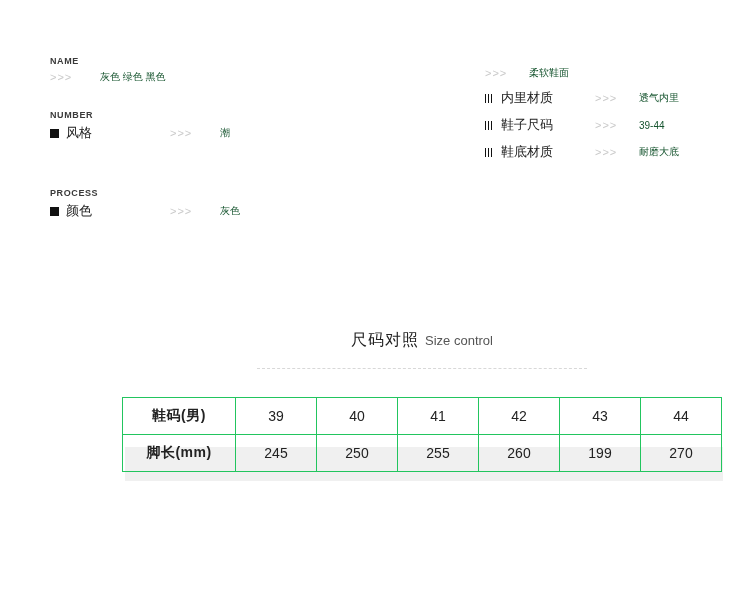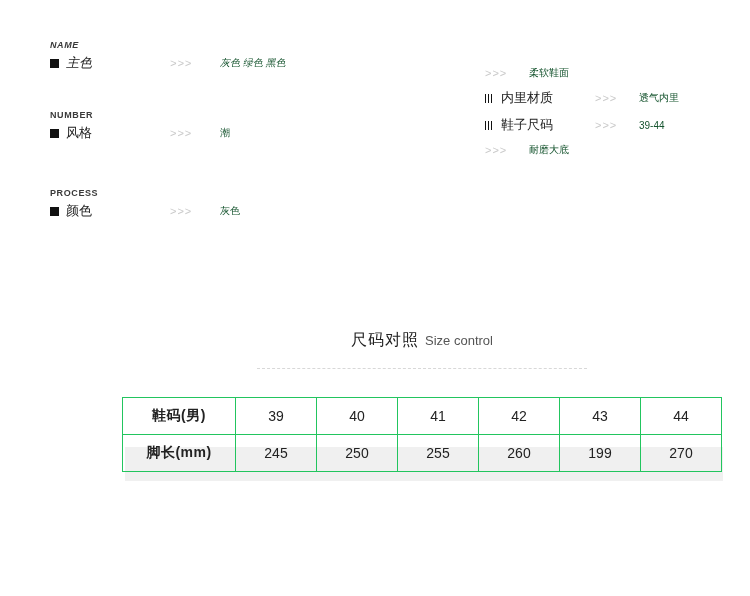--- a/index.html
+++ b/index.html
@@ -22,21 +22,21 @@
     top: 0;
     width: 750px;
     height: 240px;
   }
 
   
   .spec-block {
     position: absolute;
     left: 50px;
   }
-  .spec-block.b1 { top: 40px; font-style: italic; }
+  .spec-block.b1 { top: 56px; }
   .spec-block.b2 { top: 110px; }
   .spec-block.b3 { top: 188px; }
 
   .spec-eyebrow {
     font-size: 9px;
     font-weight: bold;
     letter-spacing: 0.6px;
     color: #3a3a3a;
     margin: 0 0 4px 0;
     font-family: "Liberation Sans", sans-serif;
@@ -152,24 +152,20 @@
   }
 </style>
 </head>
 <body>
 
 <div class="spec-panel">
 
   <div class="spec-block b1">
     <div class="spec-eyebrow">NAME</div>
     <div class="spec-row">
-      <span class="spec-label">
-        <span class="sq"></span>
-        <span>主色</span>
-      </span>
       <span class="arrows">&gt;&gt;&gt;</span>
       <span class="spec-value">灰色 绿色 黑色</span>
     </div>
   </div>
 
   <div class="spec-block b2">
     <div class="spec-eyebrow">NUMBER</div>
     <div class="spec-row">
       <span class="spec-label">
         <span class="sq"></span>
@@ -211,20 +207,24 @@
     <div class="spec-row">
       <span class="spec-label">
         <span class="sq hatch"></span>
         <span>鞋子尺码</span>
       </span>
       <span class="arrows">&gt;&gt;&gt;</span>
       <span class="spec-value">39-44</span>
     </div>
 
     <div class="spec-row">
+      <span class="spec-label">
+        <span class="sq hatch"></span>
+        <span>鞋底材质</span>
+      </span>
       <span class="arrows">&gt;&gt;&gt;</span>
       <span class="spec-value">耐磨大底</span>
     </div>
   </div>
 
 </div>
 
 <div class="size-section">
   <div class="size-title">
     <span>尺码对照</span><span class="sub">Size control</span>

